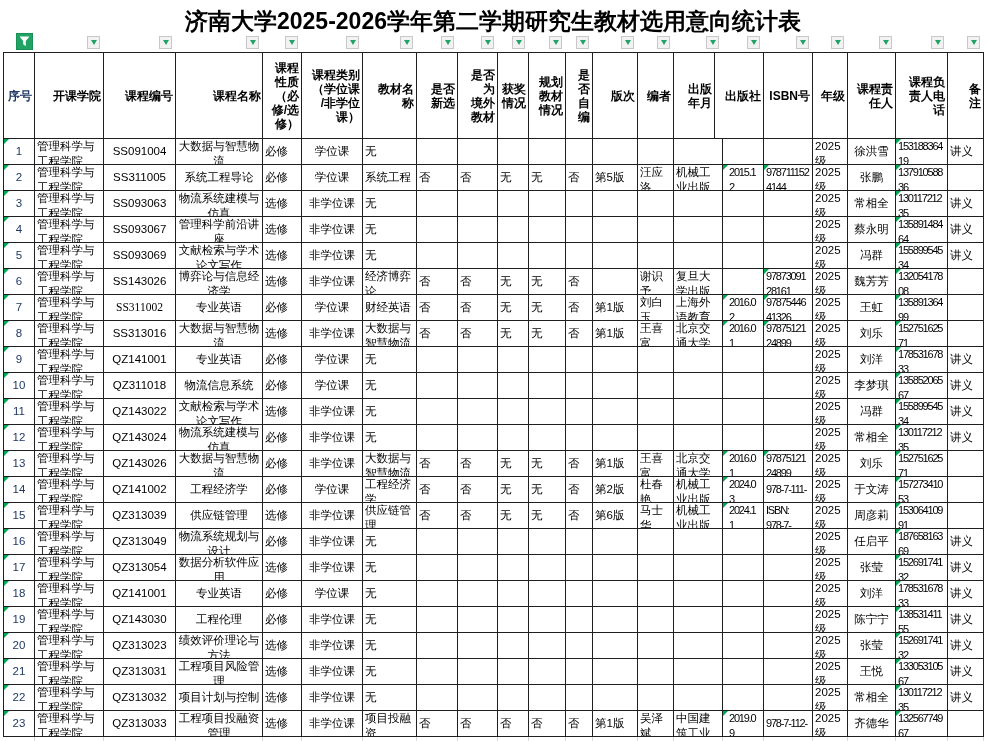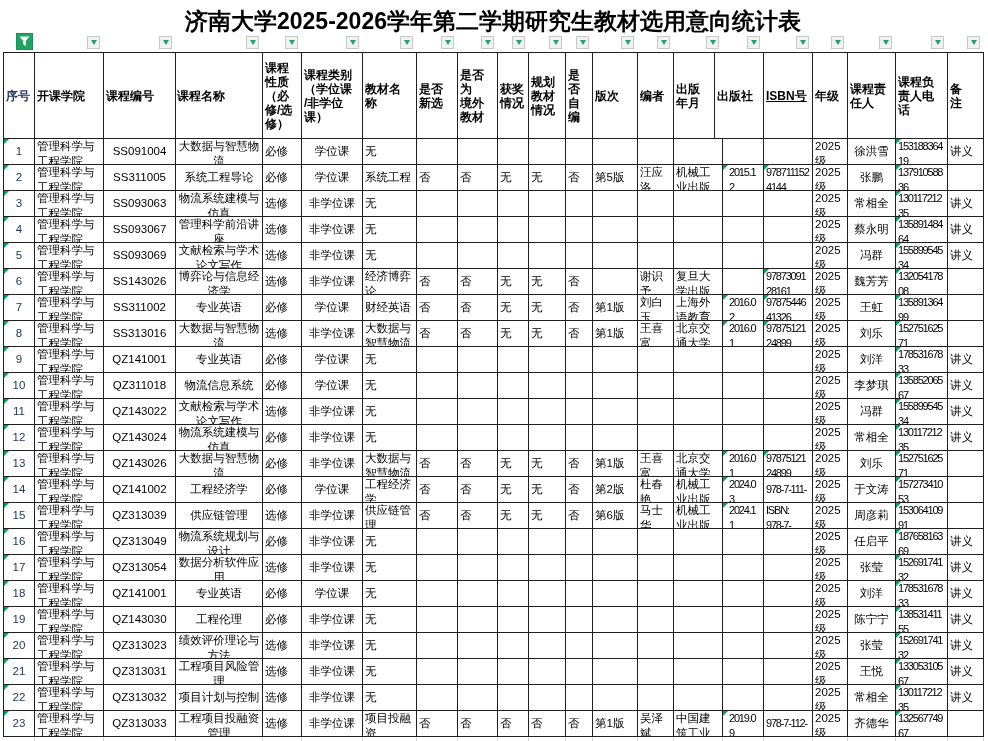--- a/index.html
+++ b/index.html
@@ -24,21 +24,21 @@
   .cell{
     position:relative;box-sizing:border-box;flex:none;
     border-right:1px solid #1f1f1f;border-bottom:1px solid #1f1f1f;
     display:flex;overflow:hidden;
     font-size:11.5px;line-height:15px;color:#000;
     padding:0 2px;word-break:break-all;white-space:pre-line;
   }
   .cell>span{margin:auto 0;width:100%;text-align:left;}
   .cell.ac>span{text-align:center;}
   .hcell{height:86px;font-size:12px;font-weight:bold;line-height:14px;}
-  .hcell>span{text-align:left;}
+  .hcell>span{text-align:right;}
   .drow .cell{height:26px;}
   .c-course_name{padding:0 1px;}
   .c-no>span{color:#1f3864;}
   .num{font-size:11px;letter-spacing:-1.2px;line-height:15px;}
   .c-pub_date.dcell{padding:0 6px;}
   .flagtri{
     position:absolute;top:0;left:0;width:0;height:0;
     border-top:5px solid #00a651;border-right:5px solid transparent;
   }
   .fbtn{
@@ -158,21 +158,21 @@
 情况</span></div>
         <div class="cell hcell c-self_compiled" style="width: 27px;"><span>是
 否
 自
 编</span></div>
         <div class="cell hcell c-edition" style="width: 45px;"><span>版次</span></div>
         <div class="cell hcell c-editor" style="width: 36px;"><span>编者</span></div>
         <div class="cell hcell c-pub_date" style="width: 41px;"><span>出版
 年月</span></div>
         <div class="cell hcell c-publisher" style="width: 49px;"><span>出版社</span></div>
-        <div class="cell hcell c-isbn" style="width: 49px; text-decoration: underline;"><span>ISBN号</span></div>
+        <div class="cell hcell c-isbn" style="width: 49px;"><span>ISBN号</span></div>
         <div class="cell hcell c-grade" style="width: 35px;"><span>年级</span></div>
         <div class="cell hcell c-leader" style="width: 48px;"><span>课程责
 任人</span></div>
         <div class="cell hcell c-phone" style="width: 52px;"><span>课程负
 责人电
 话</span></div>
         <div class="cell hcell c-remark" style="width: 36px;"><span>备
 注</span></div>
       </div>
     <div id="tbody">
@@ -310,21 +310,21 @@
           <div class="cell dcell c-pub_date num" style="width: 41px;"><span></span></div>
           <div class="cell dcell c-isbn num" style="width: 49px;"><i class="flagtri"></i><span>9787309128161</span></div>
           <div class="cell dcell c-grade" style="width: 35px;"><span>2025级</span></div>
           <div class="cell dcell c-leader ac" style="width: 48px;"><span>魏芳芳</span></div>
           <div class="cell dcell c-phone num" style="width: 52px;"><i class="flagtri"></i><span>13205417808</span></div>
           <div class="cell dcell c-remark" style="width: 36px;"><span></span></div>
         </div>
         <div class="trow drow">
           <div class="cell dcell c-no ac" style="width: 31px;"><i class="flagtri"></i><span>7</span></div>
           <div class="cell dcell c-college" style="width: 69px;"><span>管理科学与工程学院</span></div>
-          <div class="cell dcell c-course_id ac" style="width: 72px;"><span>SS311002</span></div>
+          <div class="cell dcell c-course_id ac" style="width: 72px; font-family: Liberation Serif, serif;"><span>SS311002</span></div>
           <div class="cell dcell c-course_name ac" style="width: 87px;"><span>专业英语</span></div>
           <div class="cell dcell c-nature" style="width: 39px;"><span>必修</span></div>
           <div class="cell dcell c-category ac" style="width: 61px;"><span>学位课</span></div>
           <div class="cell dcell c-textbook" style="width: 54px;"><span>财经英语</span></div>
           <div class="cell dcell c-is_new" style="width: 41px;"><span>否</span></div>
           <div class="cell dcell c-is_foreign" style="width: 40px;"><span>否</span></div>
           <div class="cell dcell c-award" style="width: 31px;"><span>无</span></div>
           <div class="cell dcell c-planned" style="width: 37px;"><span>无</span></div>
           <div class="cell dcell c-self_compiled" style="width: 27px;"><span>否</span></div>
           <div class="cell dcell c-edition" style="width: 45px;"><span>第1版</span></div>

